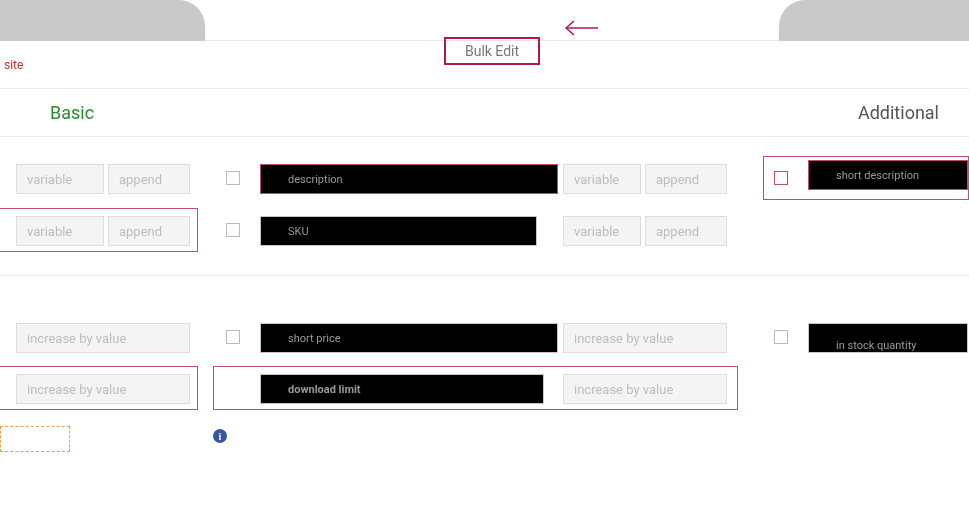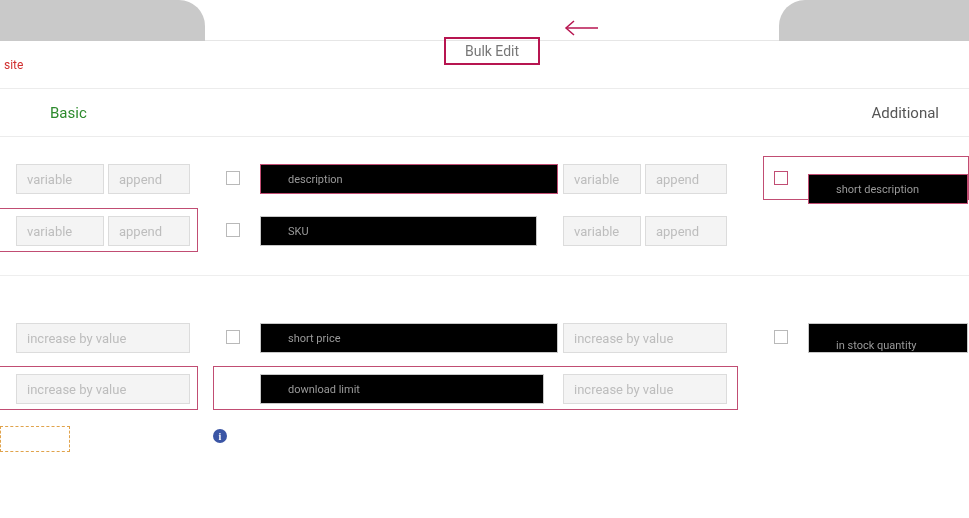--- a/index.html
+++ b/index.html
@@ -76,21 +76,21 @@
     
     .sub-tabs {
       display:flex;
       justify-content: space-between;
       align-items: center;
       height: 48px;
       padding: 0 30px 0 50px;
       border-bottom: 1px solid #ececec;
     }
     .sub-tab {
-      font-size: 15px;
+      font-size: 18px;
       color: #777;
       cursor: pointer;
     }
     .sub-tab.basic { color: #2d8a2d; }
     .sub-tab.additional { color: #555; }
 
     
     .content {
       position: relative;
       padding: 10px 0 0 0;
@@ -128,21 +128,21 @@
     
     .a-left1-pill1 { position:absolute; left:16px; top:27px; width:88px; }
     .a-left1-pill2 { position:absolute; left:108px; top:27px; width:82px; } 
 
     .a-mid1-chk   { position:absolute; left:226px; top:34px; }
     .a-mid1-input { position:absolute; left:260px; top:27px; width:298px; border-color:#c14d73; }
     .a-mid1-pill1 { position:absolute; left:563px; top:27px; width:78px; }
     .a-mid1-pill2 { position:absolute; left:645px; top:27px; width:82px; }
 
     .a-right1-chk  { position:absolute; left:774px; top:34px; border-color:#c14d73; }
-    .a-right1-input{ position:absolute; left:808px; top:37px; width:160px; border-color:#c14d73; }
+    .a-right1-input{ position:absolute; left:808px; top:23px; width:160px; border-color:#c14d73; }
     .a-right1-outer{ position:absolute; left:763px; top:19px; width:206px; height:44px; border:1px solid #c14d73; }
 
     
     .a-left2-pill1 { position:absolute; left:16px; top:79px; width:88px; }
     .a-left2-pill2 { position:absolute; left:108px; top:79px; width:82px; }
     .a-left2-outer { position:absolute; left:0; top:71px; width:198px; height:44px; border:1px solid #c14d73; border-left:none; }
 
     .a-mid2-chk   { position:absolute; left:226px; top:86px; }
     .a-mid2-input { position:absolute; left:260px; top:79px; width:277px; }
     .a-mid2-pill1 { position:absolute; left:563px; top:79px; width:78px; }
@@ -158,21 +158,21 @@
     .b-mid1-input { position:absolute; left:260px; top:186px; width:298px; }
     .b-mid1-pill  { position:absolute; left:563px; top:186px; width:164px; }
 
     .b-right1-chk  { position:absolute; left:774px; top:193px; }
     .b-right1-input{ position:absolute; left:808px; top:186px; width:160px;align-items:flex-end; }
 
     
     .b-left2-pill { position:absolute; left:16px; top:237px; width:174px; }
     .b-left2-outer{ position:absolute; left:0; top:229px; width:198px; height:44px; border:1px solid #c14d73; border-left:none; }
 
-    .b-mid2-input { position:absolute; left:260px; top:237px; width:284px; }
+    .b-mid2-input { position:absolute; left:260px; top:237px; width:284px;font-weight:bold; }
     .b-mid2-pill  { position:absolute; left:563px; top:237px; width:164px; }
     .b-mid2-outer { position:absolute; left:213px; top:229px; width:525px; height:44px; border:1px solid #c14d73; }
 
     
     .dotted { position:absolute; left:0; top:289px; width:70px; height:26px; border:1px dashed #e0a34c; }
     .info-icon { position:absolute; left:213px; top:292px; width:14px; height:14px; }
     .info-icon circle { fill:#3a55a5; }
     .info-icon text { fill:#fff; font-size:10px; font-weight:bold; font-family:serif; }
 
   </style>

